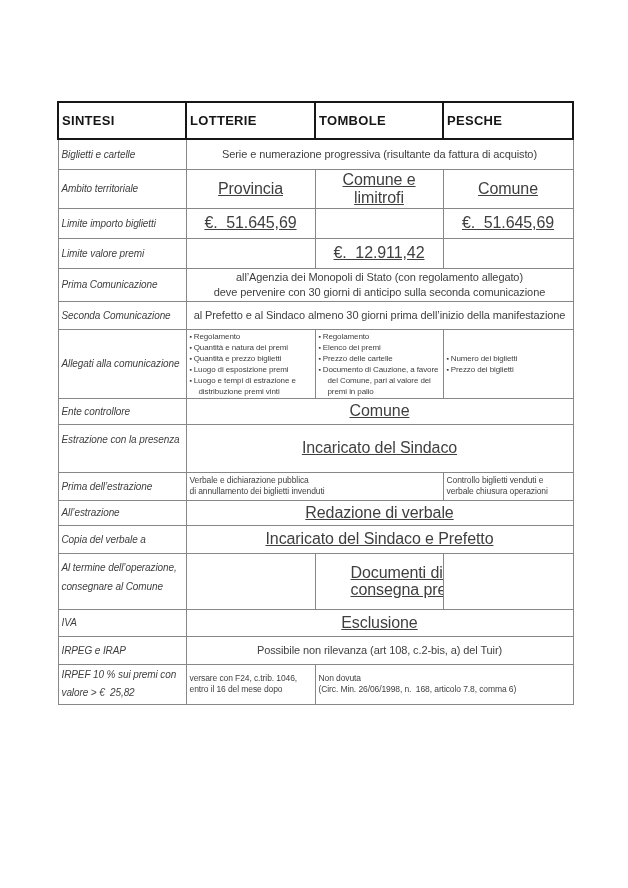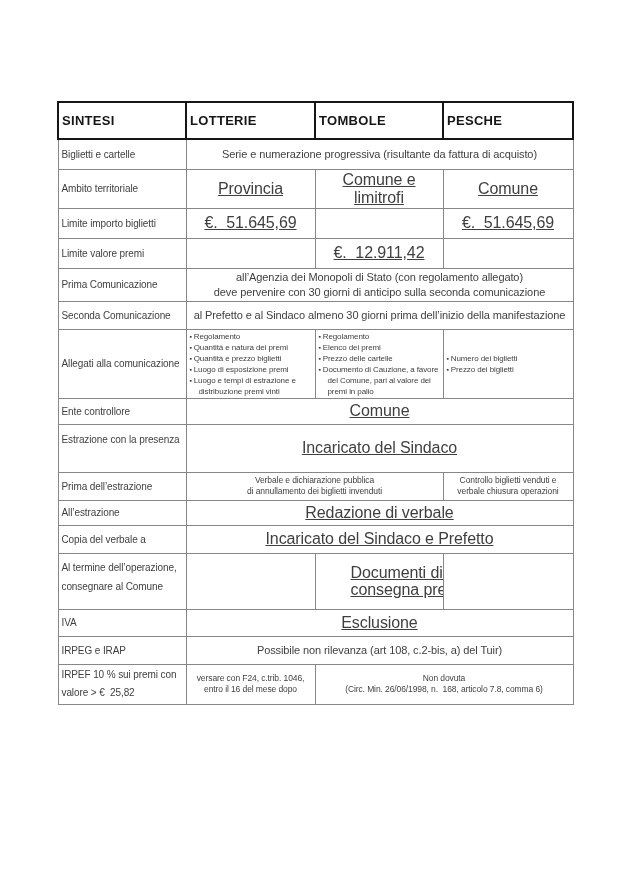--- a/index.html
+++ b/index.html
@@ -38,20 +38,21 @@
     font-size:16px;
     letter-spacing:4px;
   }
   
   td.label{
     text-align:left;
     font-size:10px;
     line-height:1.9;
     padding-left:6px;
     letter-spacing:-0.1px;
+    font-style:italic;
   }
   
   td.val{
     text-align:center;
     font-size:16px;
     letter-spacing:-0.1px;
     text-decoration:underline;
   }
   td.val .line{white-space:nowrap;margin-left:32px;}
   td.val-wide{
@@ -67,21 +68,21 @@
     font-size:8px;
     line-height:1.38;
     padding:3px 2px 3px 6px;
     letter-spacing:-0.1px;
     margin-left:24px;
   }
   .bullet-item{padding-left:9px;text-indent:-9px;}
   .bullet-item::before{content:"▪ ";font-size:7px;}
   
   td.small{
-    text-align:center;
+    text-align:left;
     font-size:8.5px;
     line-height:1.35;
     padding:2px 4px 2px 5px;
     letter-spacing:-0.1px;
   }
 </style>
 </head>
 <body>
 
 <div class="page">

